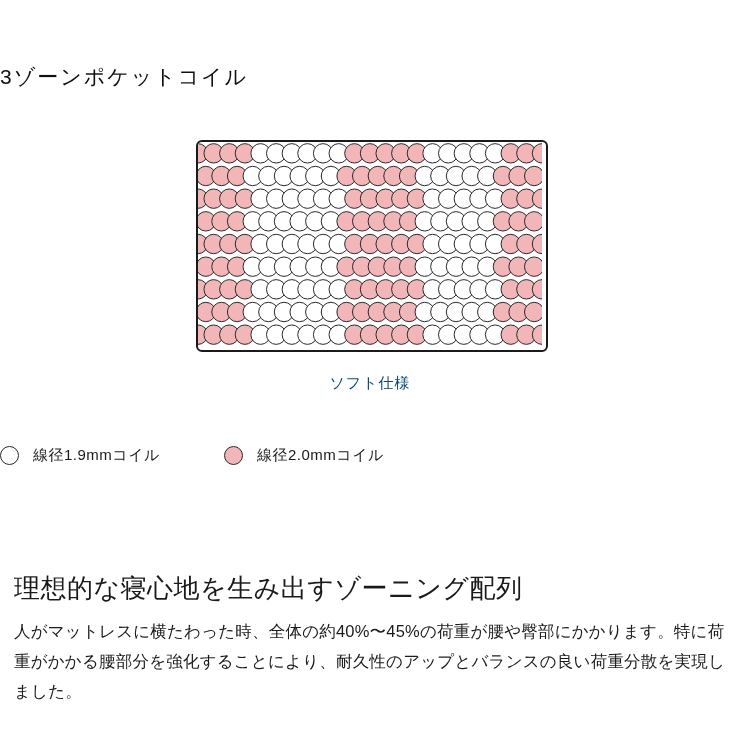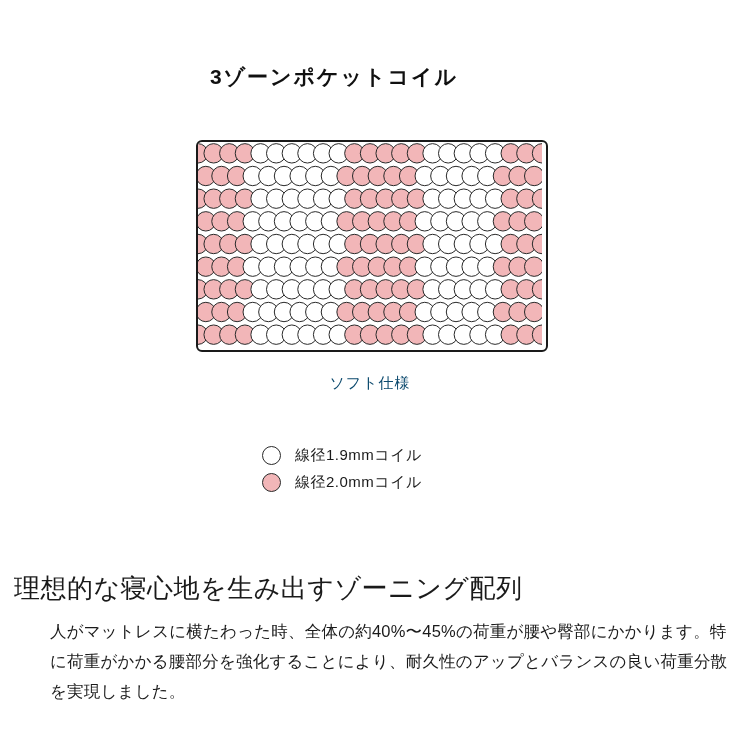--- a/index.html
+++ b/index.html
@@ -19,22 +19,22 @@
     width: 740px;
     height: 740px;
   }
 
   
   .title-block {
     position: absolute;
     top: 62px;
     left: 0;
     width: 668px;
-    text-align: center;
-    font-weight: bold;
+    text-align: left;
+    font-weight: normal;
     font-size: 21px;
     line-height: 30px;
     letter-spacing: 2px;
     color: #101010;
   }
   .title-line2 {
     letter-spacing: 1px;
   }
 
   
@@ -65,21 +65,21 @@
     letter-spacing: 1px;
   }
 
   
   .legend {
     position: absolute;
     top: 446px;
     left: 0;
     width: 740px;
     display: flex;
-    flex-direction: column;
+    flex-direction: row;
     align-items: center;
     gap: 8px;
   }
   .legend-row {
     display: flex;
     align-items: center;
     gap: 14px;
     width: 216px;
   }
   .legend-swatch {
@@ -108,21 +108,20 @@
     color: #1a1a1a;
     letter-spacing: 0.5px;
     margin-bottom: 12px;
   }
   .body-paragraph {
     font-size: 16.5px;
     line-height: 30px;
     color: #1a1a1a;
     letter-spacing: 0.2px;
     text-align: left;
-    margin-left: 36px;
   }
 </style>
 </head>
 <body>
 
 <div class="page">
 
   <div class="title-block">
     <div>3ゾーンポケットコイル</div>
   </div>

